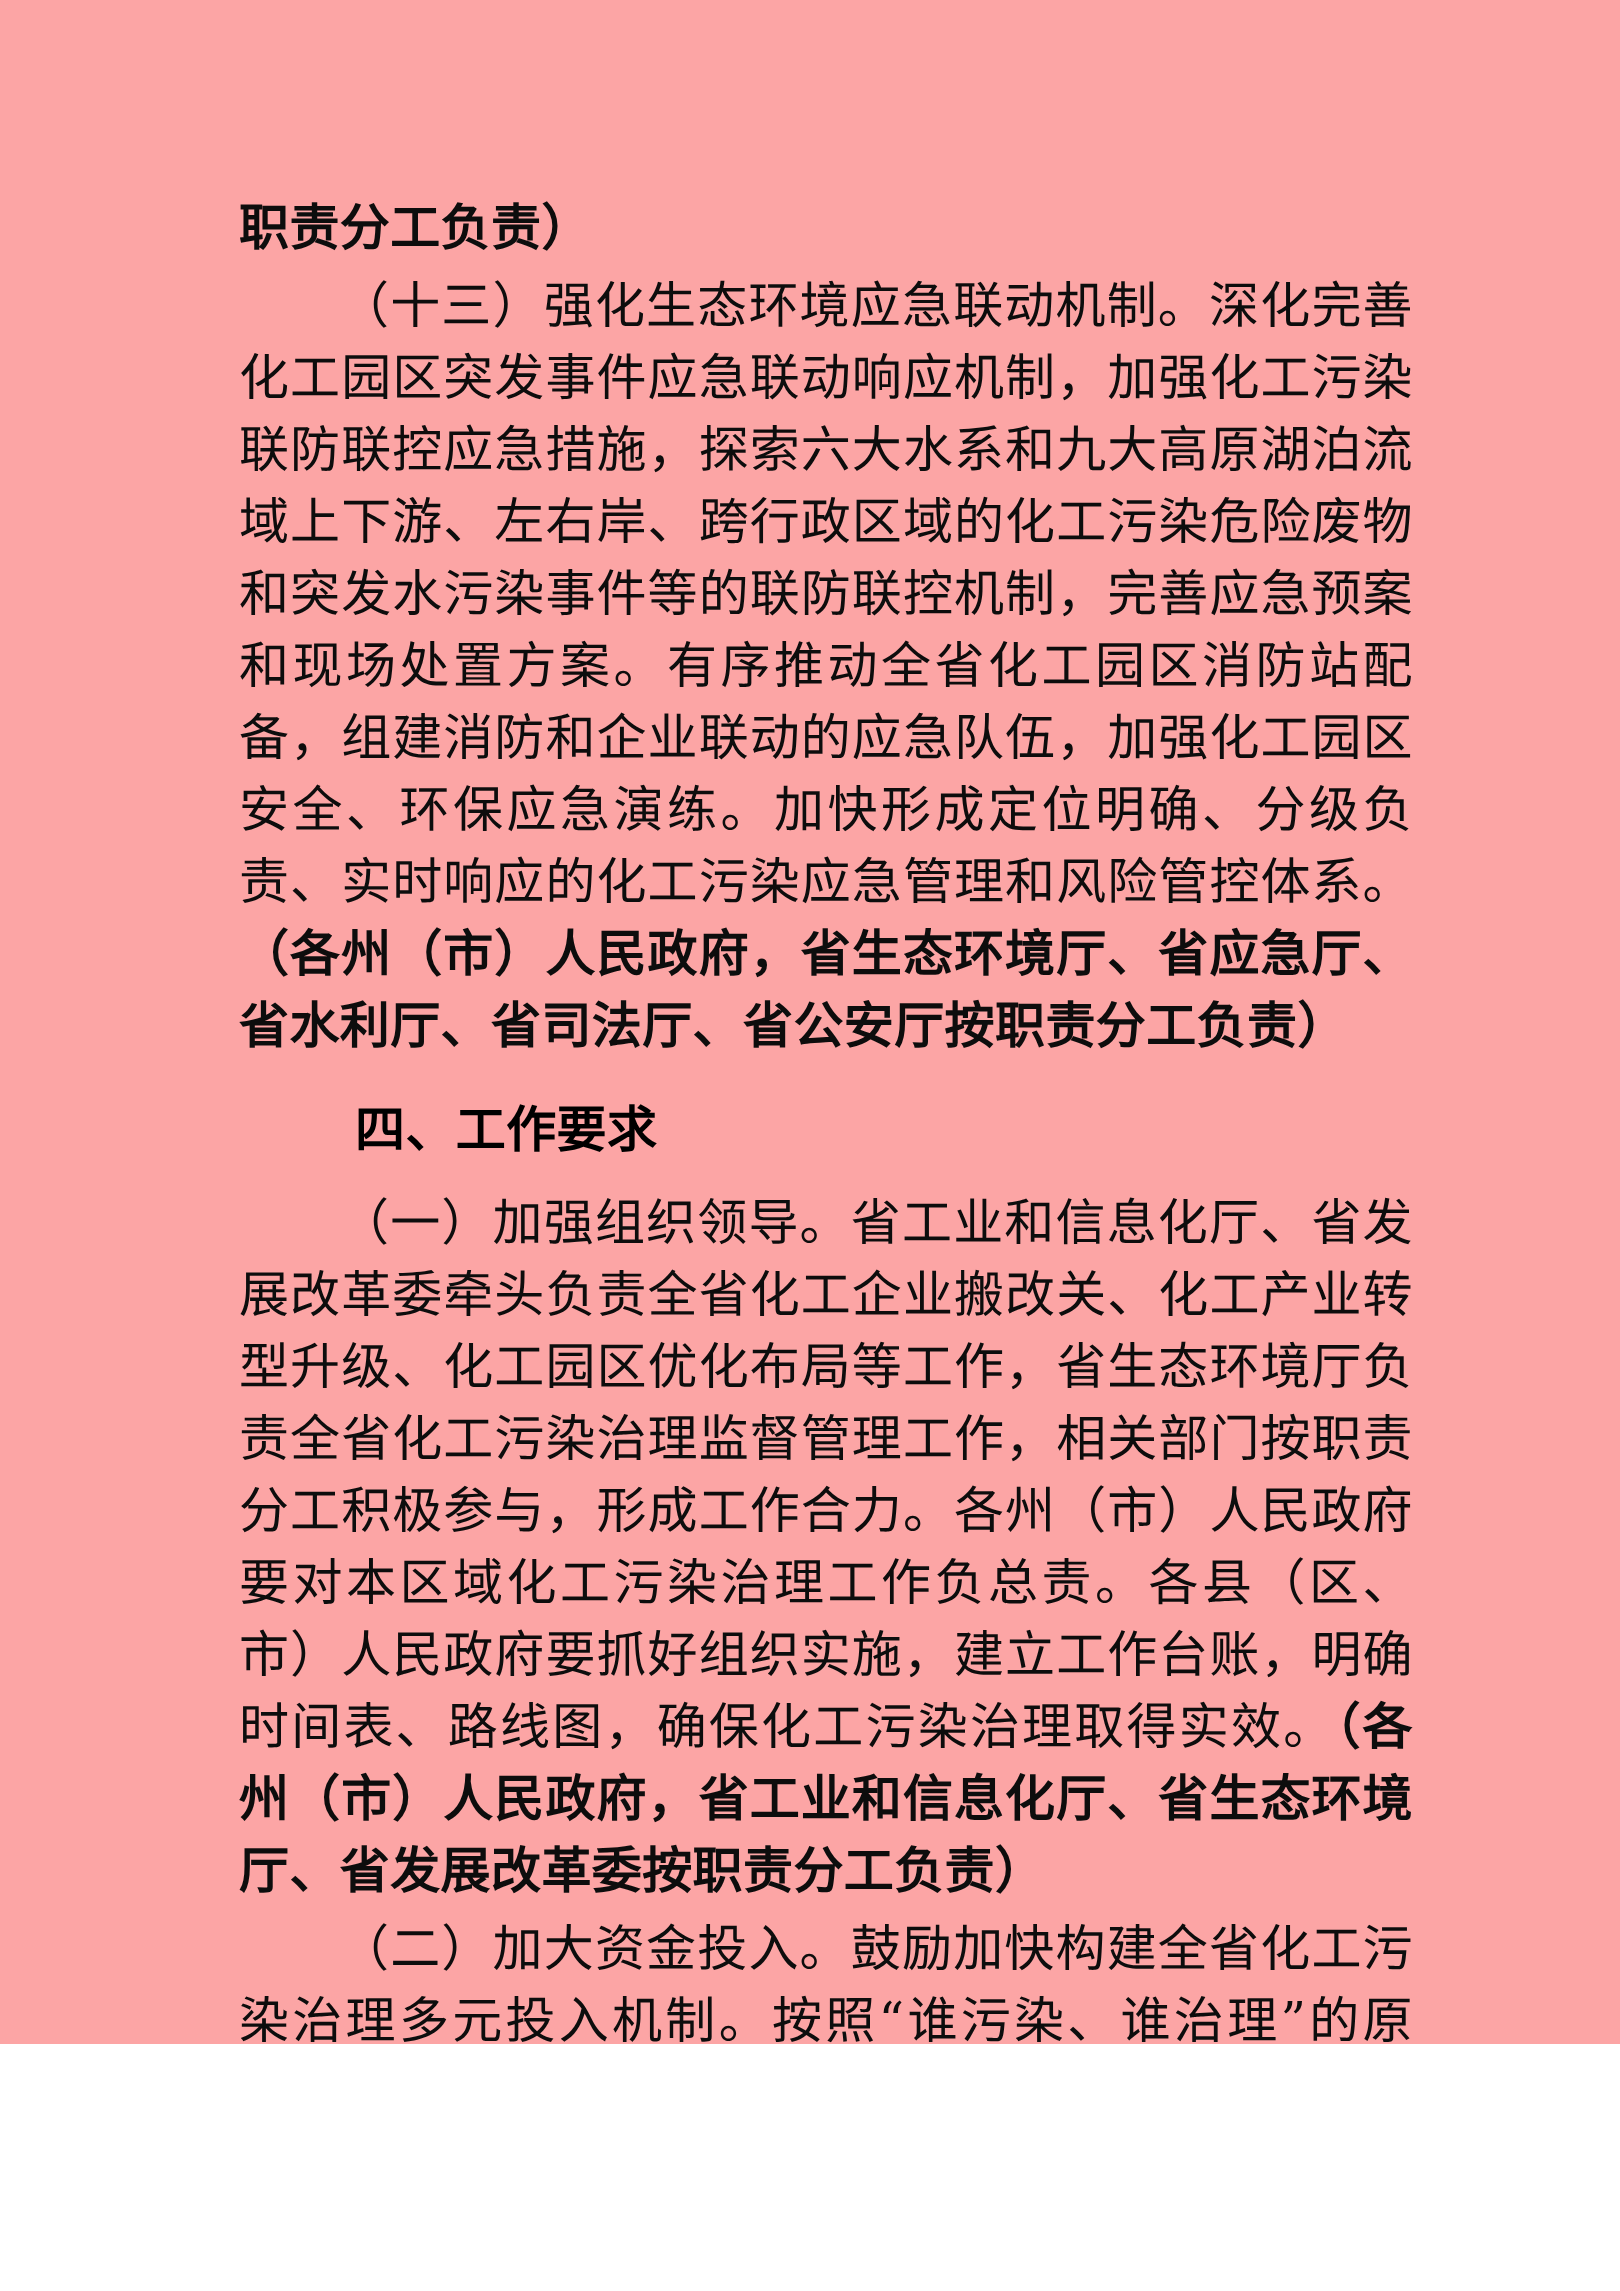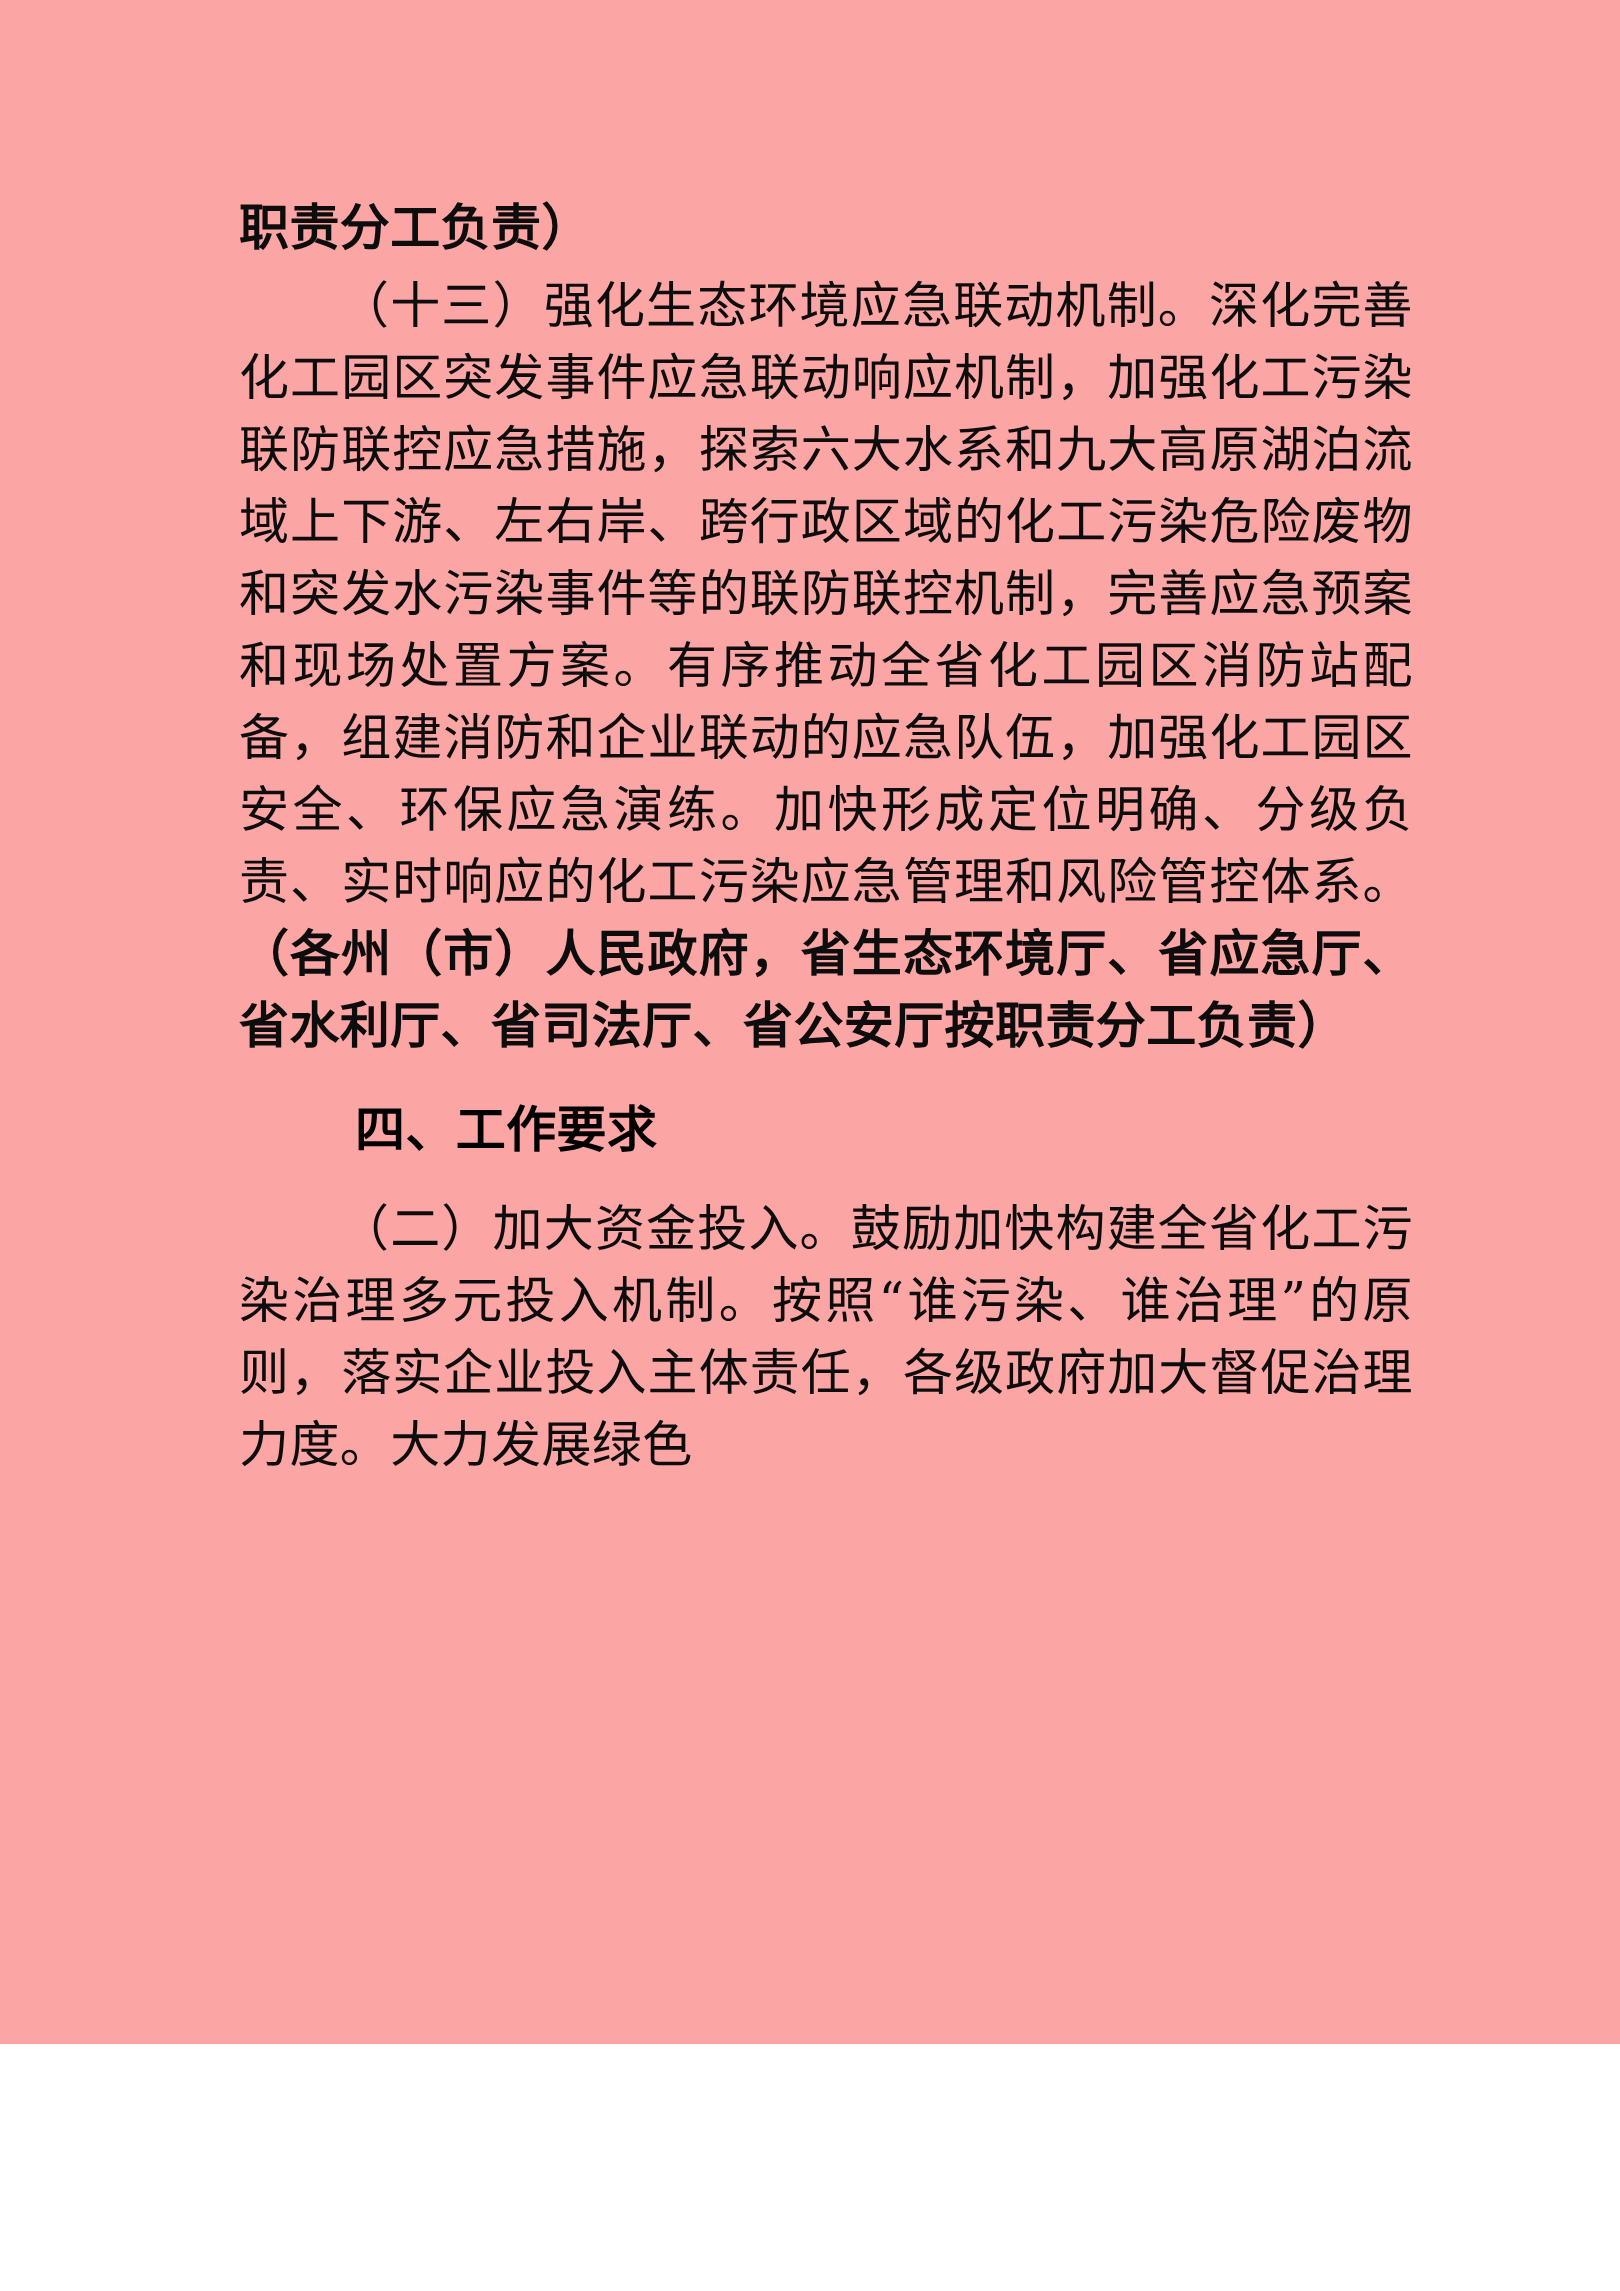--- a/index.html
+++ b/index.html
@@ -74,20 +74,21 @@
     <div class="spacer-sm"></div>
 
     <p class="para indent"><span>（十三）强化生态环境应急联动机制。深化完善化工园区突发事件应急联动响应机制，加强化工污染联防联控应急措施，探索六大水系和九大高原湖泊流域上下游、左右岸、跨行政区域的化工污染危险废物和突发水污染事件等的联防联控机制，完善应急预案和现场处置方案。有序推动全省化工园区消防站配备，组建消防和企业联动的应急队伍，加强化工园区安全、环保应急演练。加快形成定位明确、分级负责、实时响应的化工污染应急管理和风险管控体系。</span><span class="b">（各州（市）人民政府，省生态环境厅、省应急厅、省水利厅、省司法厅、省公安厅按职责分工负责）</span></p>
 
     <div class="spacer-md"></div>
 
     <p class="heading">四、工作要求</p>
 
     <div class="spacer-sm"></div>
 
+    <p class="para indent"><span>（一）加强组织领导。省工业和信息化厅、省发展改革委牵头负责全省化工企业搬改关、化工产业转型升级、化工园区优化布局等工作，省生态环境厅负责全省化工污染治理监督管理工作，相关部门按职责分工积极参与，形成工作合力。各州（市）人民政府要对本区域化工污染治理工作负总责。各县（区、市）人民政府要抓好组织实施，建立工作台账，明确时间表、路线图，确保化工污染治理取得实效。</span><span class="b">（各州（市）人民政府，省工业和信息化厅、省生态环境厅、省发展改革委按职责分工负责）</span></p>
 
     <div class="spacer-sm"></div>
 
     <p class="para indent"><span>（二）加大资金投入。鼓励加快构建全省化工污染治理多元投入机制。按照“谁污染、谁治理”的原则，落实企业投入主体责任，各级政府加大督促治理力度。大力发展绿色</span></p>
 
   </div>
 </div>
 
 
 </body></html>

